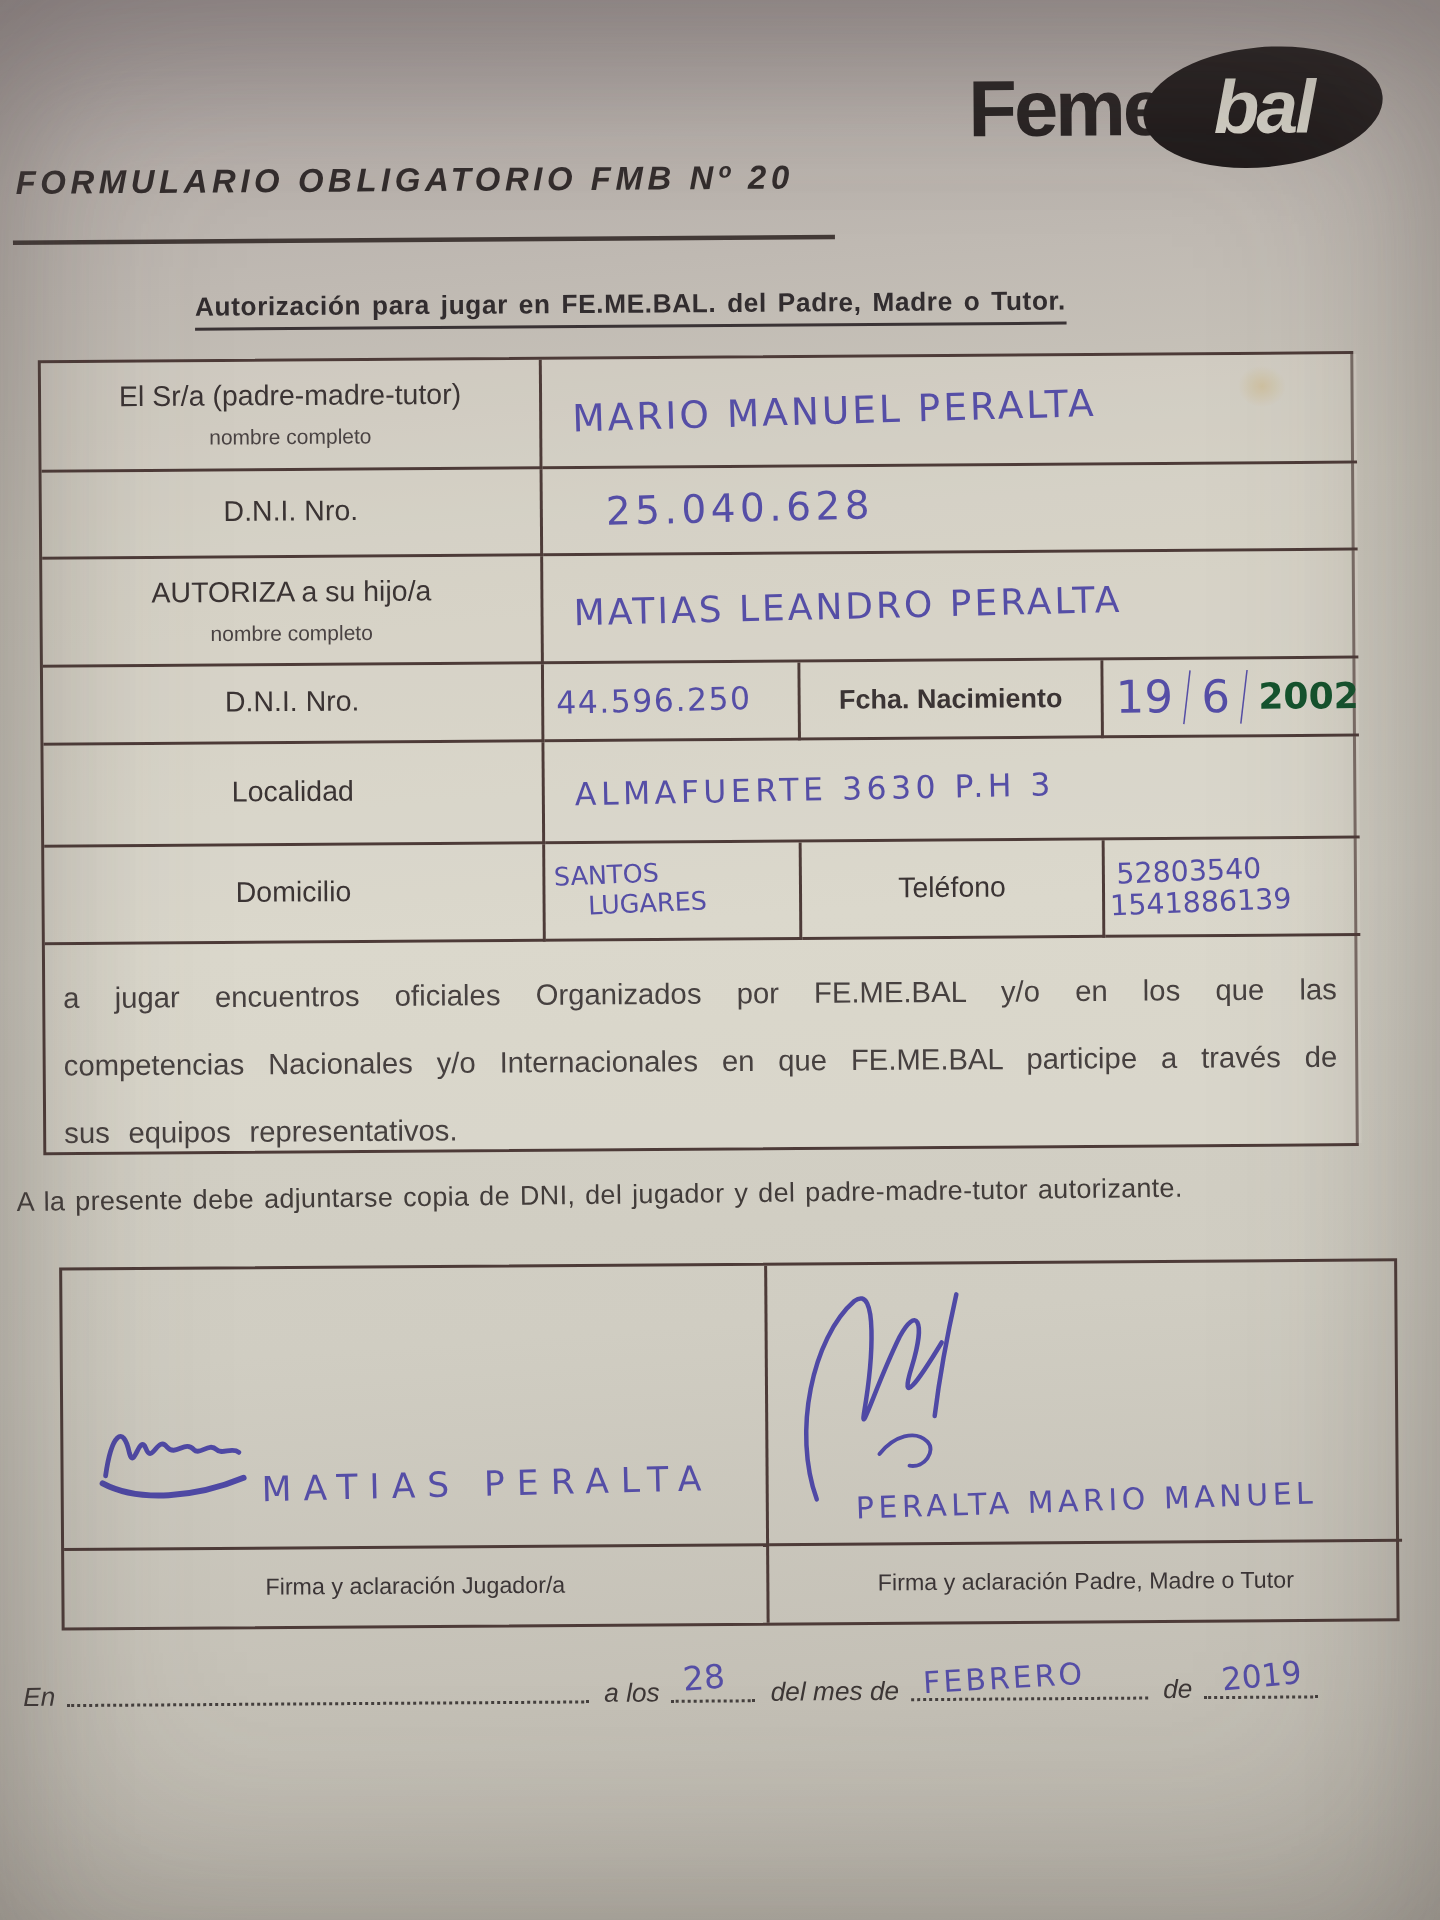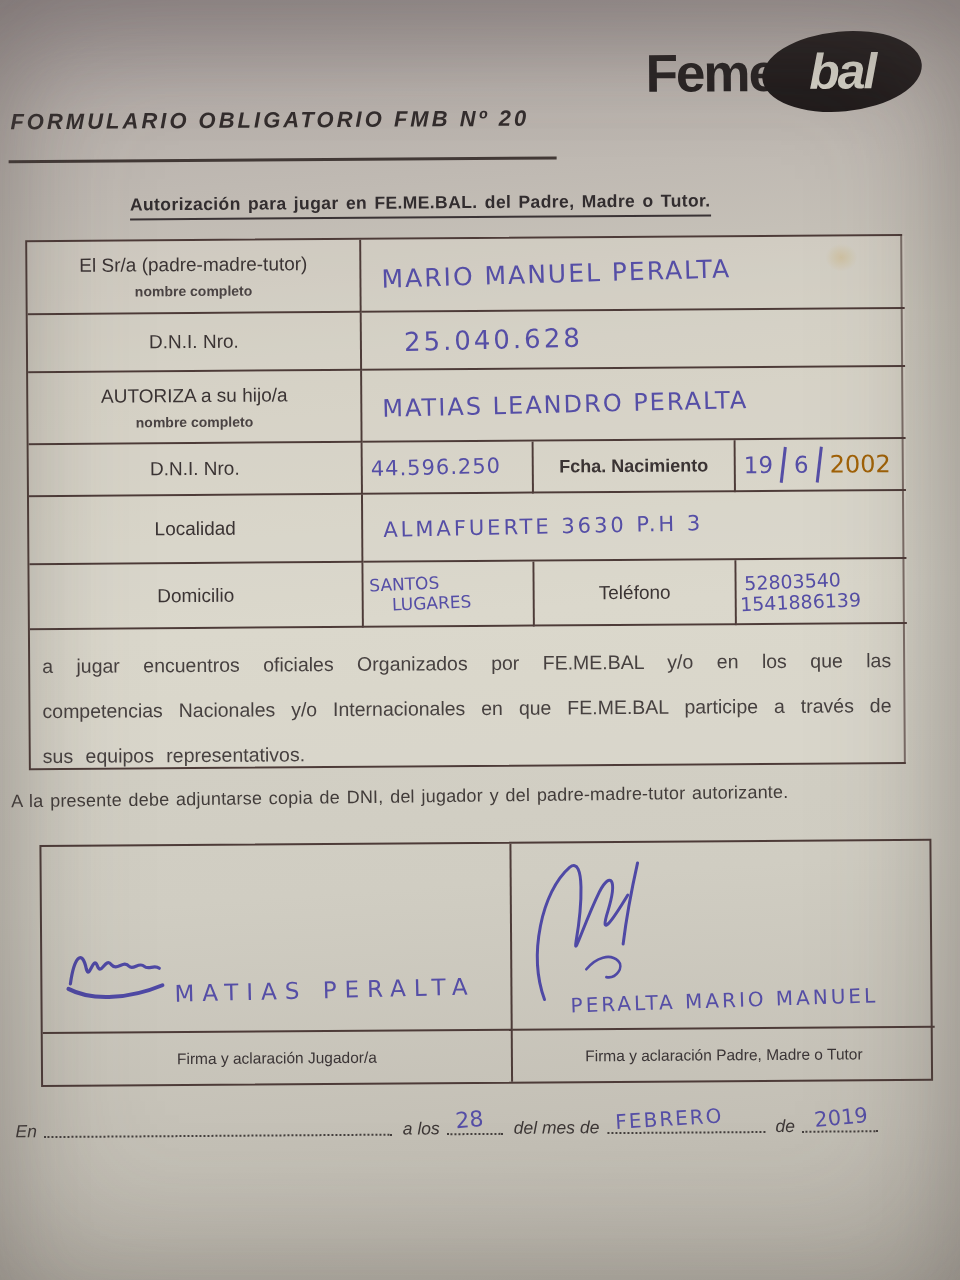--- a/index.html
+++ b/index.html
@@ -37,36 +37,36 @@
     grid-template-columns:334px 171px 202px 170px;
     grid-template-rows:73px 58px 72px 52px 68px 65px 138px;
     border:2px solid var(--line);box-sizing:border-box;}
   .tc{border-right:2px solid var(--line);border-bottom:2px solid var(--line);
     background:rgba(234,231,220,.30);box-sizing:border-box;position:relative;
     display:flex;flex-direction:column;align-items:center;justify-content:center;}
   .tc.nr{border-right:none;} .tc.nb{border-bottom:none;}
   .span3{grid-column:2/5;}
   .lbl{font-size:19px;color:#3b3434;}
   .lbl.b{font-weight:bold;font-size:18px;}
-  .sub{font-size:14px;color:#4a4343;margin-top:7px;font-weight:bold;}
+  .sub{font-size:14px;color:#4a4343;margin-top:7px;}
   .vcell{align-items:flex-start;justify-content:center;padding-left:20px;overflow:visible;}
 
   .hw{font-family:"DejaVu Sans", sans-serif;color:var(--ink);white-space:nowrap;}
   .v-parent{font-size:25px;letter-spacing:2px;transform:rotate(-1.3deg);}
   .v-dni1{font-size:26px;letter-spacing:3px;padding-left:22px;transform:rotate(-1deg);}
   .v-child{font-size:24px;letter-spacing:2px;transform:rotate(-1deg);}
   .v-dni2{font-size:21px;letter-spacing:1px;transform:rotate(-1deg);}
   .v-dom{font-size:21px;letter-spacing:3px;transform:rotate(-.8deg);}
   .v-loc{font-size:17px;line-height:1.2;transform:rotate(-2deg);}
   .v-loc .l2{margin-left:22px;}
   .v-tel{font-size:19px;line-height:1.1;transform:rotate(-2deg);}
   .v-tel .l2{margin-left:-5px;}
   .datecell{flex-direction:row;justify-content:flex-start;padding-left:8px;gap:4px;}
-  .d-day,.d-mon{font-size:23px;}
-  .d-year{font-size:24px;font-weight:normal;color:#a16207;}
+  .d-day,.d-mon{font-size:30px;}
+  .d-year{font-size:24px;font-weight:bold;color:#14532d;}
   .date-sep{display:inline-block;width:3px;height:36px;background:var(--ink);transform:rotate(7deg);margin:0 5px;}
 
   .par{grid-column:1/5;display:block;padding:14px 16px 6px 12px;
     font-size:19.5px;line-height:45px;color:#474140;text-align:justify;word-spacing:7px;}
 
   .note{position:absolute;left:10px;top:786px;margin:0;font-size:18px;color:#423c3a;
     letter-spacing:.2px;word-spacing:1.5px;white-space:nowrap;transform:rotate(-.3deg);}
 
   
   .sig-table{position:absolute;left:38px;top:842px;width:892px;display:grid;

